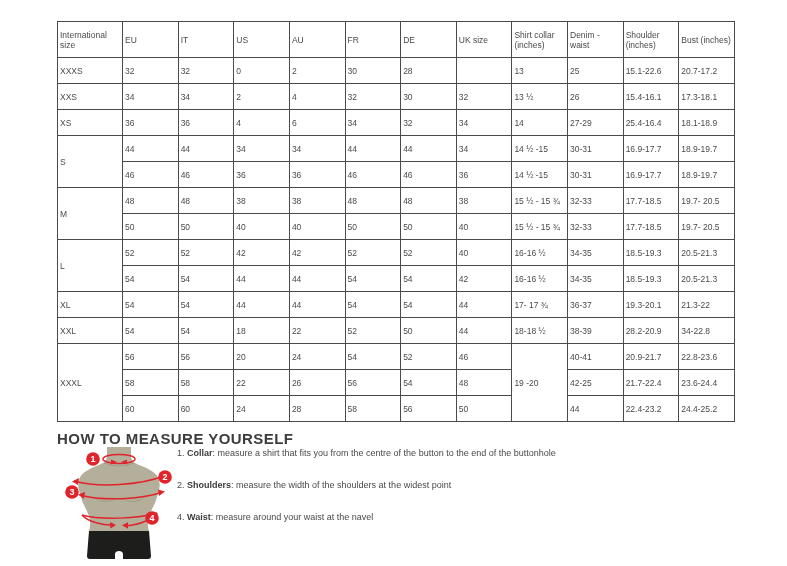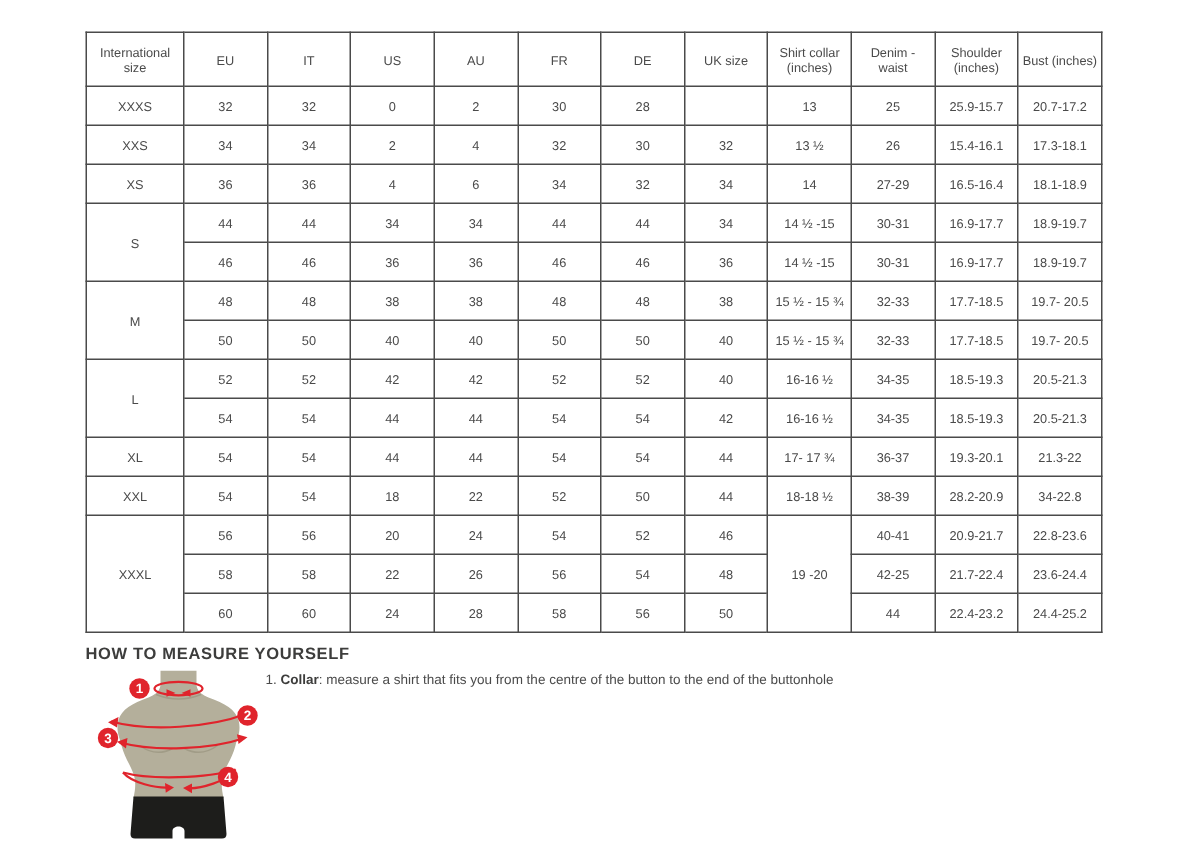--- a/index.html
+++ b/index.html
@@ -6,35 +6,35 @@
   body{
     width:787px;height:566px;position:relative;overflow:hidden;
     background:#ffffff;
     font-family:"Liberation Sans", sans-serif;
     color:var(--text_gray,#4a4a4a);
   }
   
   .size-table{
     position:absolute;left:57px;top:21px;width:678px;
     border-collapse:collapse;table-layout:fixed;
-    font-size:8.5px;line-height:10px;text-align:center;
+    font-size:8.5px;line-height:10px;text-align:left;
     color:var(--text_gray,#4a4a4a);
   }
   .size-table th,.size-table td{
     border:1px solid var(--border_gray,#4a4a4a);
     font-weight:normal;vertical-align:middle;padding:1px 2px;
     background:#fff;
   }
   .size-table thead th{height:33px;}
   .size-table thead th:first-child{width:60px;}
   .size-table tbody td{height:23px;}
   
   .measure-title{
     position:absolute;left:57px;top:430px;
-    font-size:11px;font-weight:bold;letter-spacing:.45px;
+    font-size:15px;font-weight:bold;letter-spacing:.45px;
     color:#3d3d3c;
   }
   .measure-figure{position:absolute;left:60px;top:447px;}
   .measure-list{
     position:absolute;left:177px;top:448px;
     display:flex;flex-direction:column;gap:22px;
     font-size:9px;line-height:10px;color:#4a4a4a;
   }
   .measure-item b{color:#3d3d3c;}
 </style>
@@ -63,21 +63,21 @@
         <td>XXXS</td>
         <td>32</td>
         <td>32</td>
         <td>0</td>
         <td>2</td>
         <td>30</td>
         <td>28</td>
         <td></td>
         <td>13</td>
         <td>25</td>
-        <td>25.9-15.7</td>
+        <td>15.1-22.6</td>
         <td>20.7-17.2</td>
       </tr>
       <tr>
         <td>XXS</td>
         <td>34</td>
         <td>34</td>
         <td>2</td>
         <td>4</td>
         <td>32</td>
         <td>30</td>
@@ -91,21 +91,21 @@
         <td>XS</td>
         <td>36</td>
         <td>36</td>
         <td>4</td>
         <td>6</td>
         <td>34</td>
         <td>32</td>
         <td>34</td>
         <td>14</td>
         <td>27-29</td>
-        <td>16.5-16.4</td>
+        <td>25.4-16.4</td>
         <td>18.1-18.9</td>
       </tr>
       <tr>
         <td rowspan="2">S</td>
         <td>44</td>
         <td>44</td>
         <td>34</td>
         <td>34</td>
         <td>44</td>
         <td>44</td>
@@ -301,13 +301,15 @@
     <text x="12" y="48.2" text-anchor="middle" font-size="9" font-weight="bold" fill="#ffffff" font-family="Liberation Sans, sans-serif">3</text>
   </g>
   <g>
     <circle cx="92" cy="71" r="6.8" fill="#e0242c"></circle>
     <text x="92" y="74.2" text-anchor="middle" font-size="9" font-weight="bold" fill="#ffffff" font-family="Liberation Sans, sans-serif">4</text>
   </g>
 </svg>
 
 <div class="measure-list">
     <div class="measure-item"><span>1. </span><b>Collar</b><span>: measure a shirt that fits you from the centre of the button to the end of the buttonhole</span></div>
+    <div class="measure-item"><span>2. </span><b>Shoulders</b><span>: measure the width of the shoulders at the widest point</span></div>
+    <div class="measure-item"><span>4. </span><b>Waist</b><span>: measure around your waist at the navel</span></div>
   </div>
 
 </body></html>

